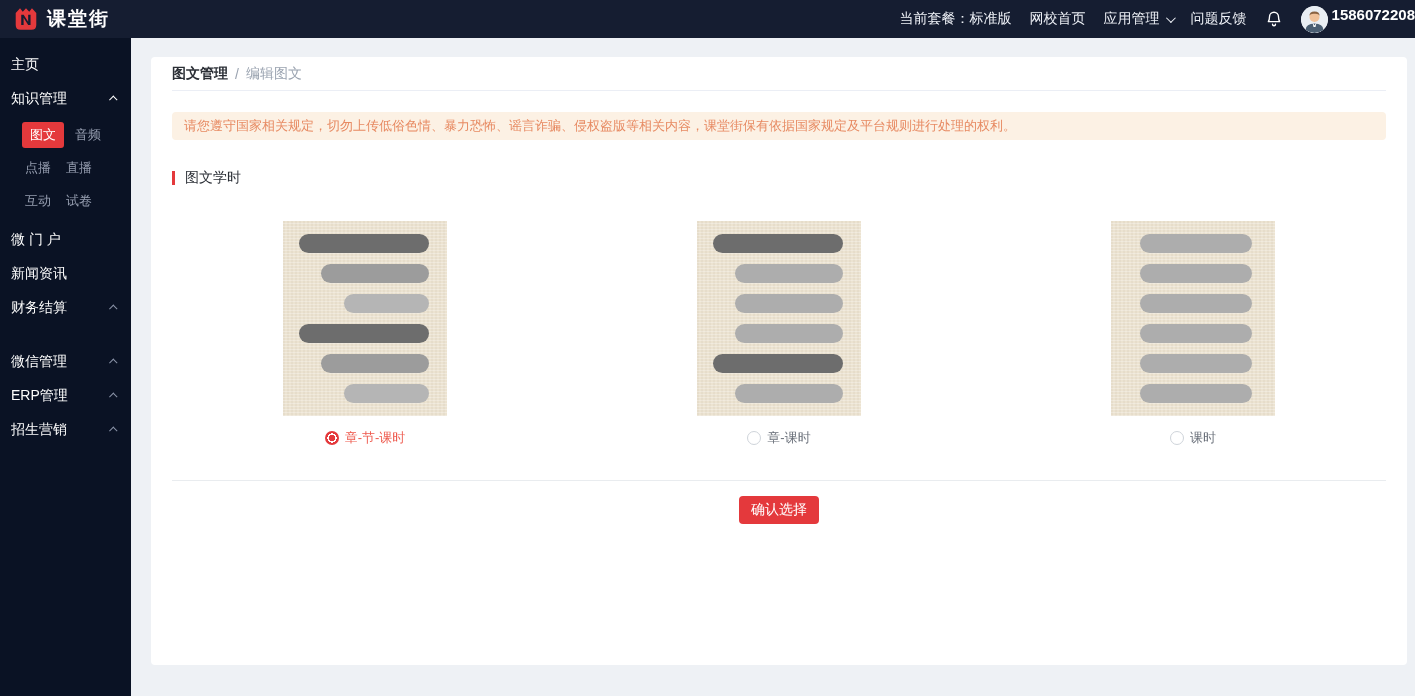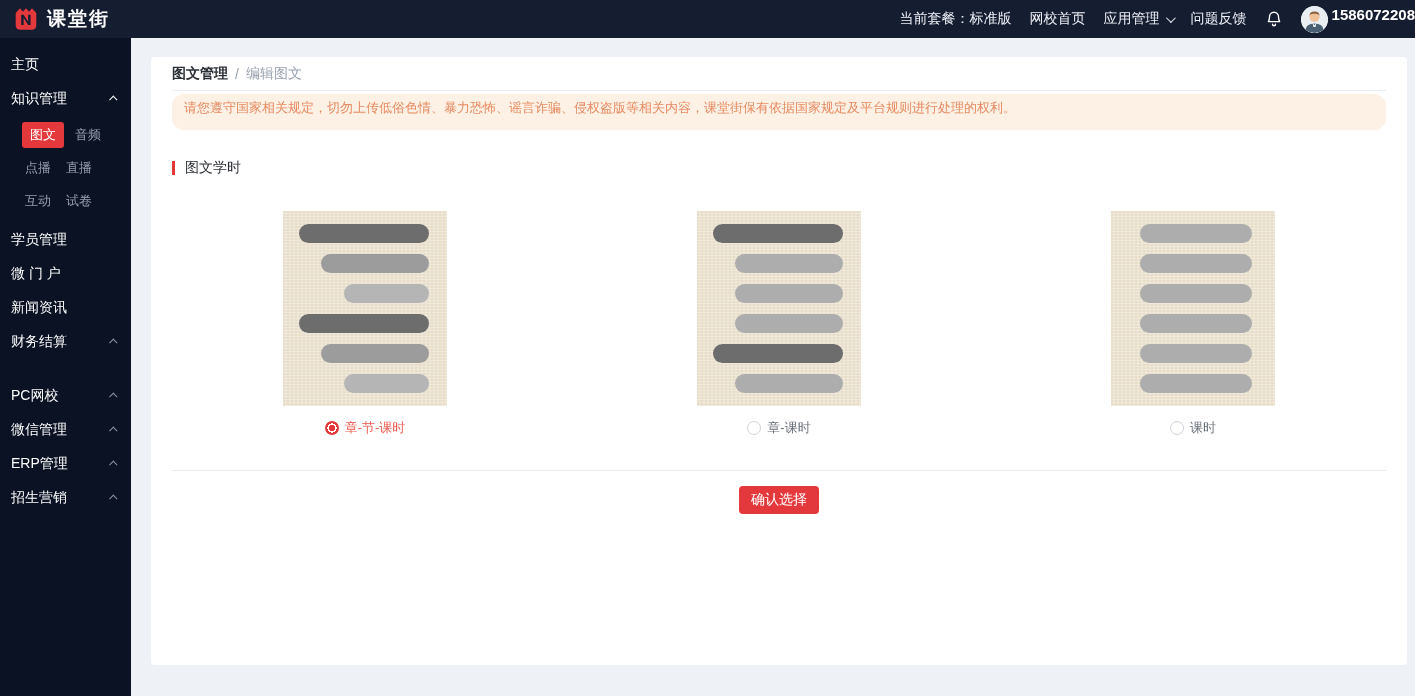--- a/index.html
+++ b/index.html
@@ -38,22 +38,22 @@
   .subcell:nth-child(2){ margin-left:0; }
   .subcell.active { margin-left:22px; width:auto; background:#e4393c; color:#fff;
     padding:4px 8px; border-radius:3px; margin-right:11px; }
 
   
   .card { background:#fff; border-radius:4px; height:608px; padding:0 21px; }
   .breadcrumb { height:34px; display:flex; align-items:center; font-size:14px;
     border-bottom:1px solid #ebeef5; }
   .bc-parent { color:#2b2f36; font-weight:bold; cursor:pointer; }
   .bc-sep, .bc-current { color:#9aa3b0; margin-left:7px; }
-  .notice { margin-top:3px; height:36px; line-height:28px; background:#fcf1e4;
-    border-radius:12px; padding:0 12px; font-size:13px; color:#e78a62;
+  .notice { margin-top:21px; height:28px; line-height:28px; background:#fcf1e4;
+    border-radius:4px; padding:0 12px; font-size:13px; color:#e78a62;
     white-space:nowrap; overflow:hidden; }
   .section-title { margin-top:29px; display:flex; align-items:center; gap:10px; }
   .title-bar { width:3px; height:14px; background:#e4393c; }
   .title-text { font-size:14px; color:#2b2f36; }
 
   
   .options { margin-top:34px; display:flex;gap:28px; }
   .option { flex:1; display:flex; flex-direction:column; align-items:center; cursor:pointer; }
   .preview { width:164px; height:195px; padding-top:13px; background-color:#ece3d1;
     background-image:repeating-linear-gradient(0deg, rgba(255,255,255,.28) 0 1px, rgba(0,0,0,0) 1px 3px),
@@ -132,37 +132,30 @@
       <div class="subrow">
         <span class="subcell">点播</span>
         <span class="subcell">直播</span>
       </div>
       <div class="subrow">
         <span class="subcell">互动</span>
         <span class="subcell">试卷</span>
       </div>
     </div>
     <div class="side-item">
-      <span>学员管理</span>
-    </div>
-    <div class="side-item">
       <span>微 门 户</span>
     </div>
     <div class="side-item">
       <span>新闻资讯</span>
     </div>
     <div class="side-item">
       <span>财务结算</span>
       <span class="caret up"></span>
     </div>
     <div class="side-gap"></div>
-    <div class="side-item">
-      <span>PC网校</span>
-      <span class="caret up"></span>
-    </div>
     <div class="side-item">
       <span>微信管理</span>
       <span class="caret up"></span>
     </div>
     <div class="side-item">
       <span>ERP管理</span>
       <span class="caret up"></span>
     </div>
     <div class="side-item">
       <span>招生营销</span>

